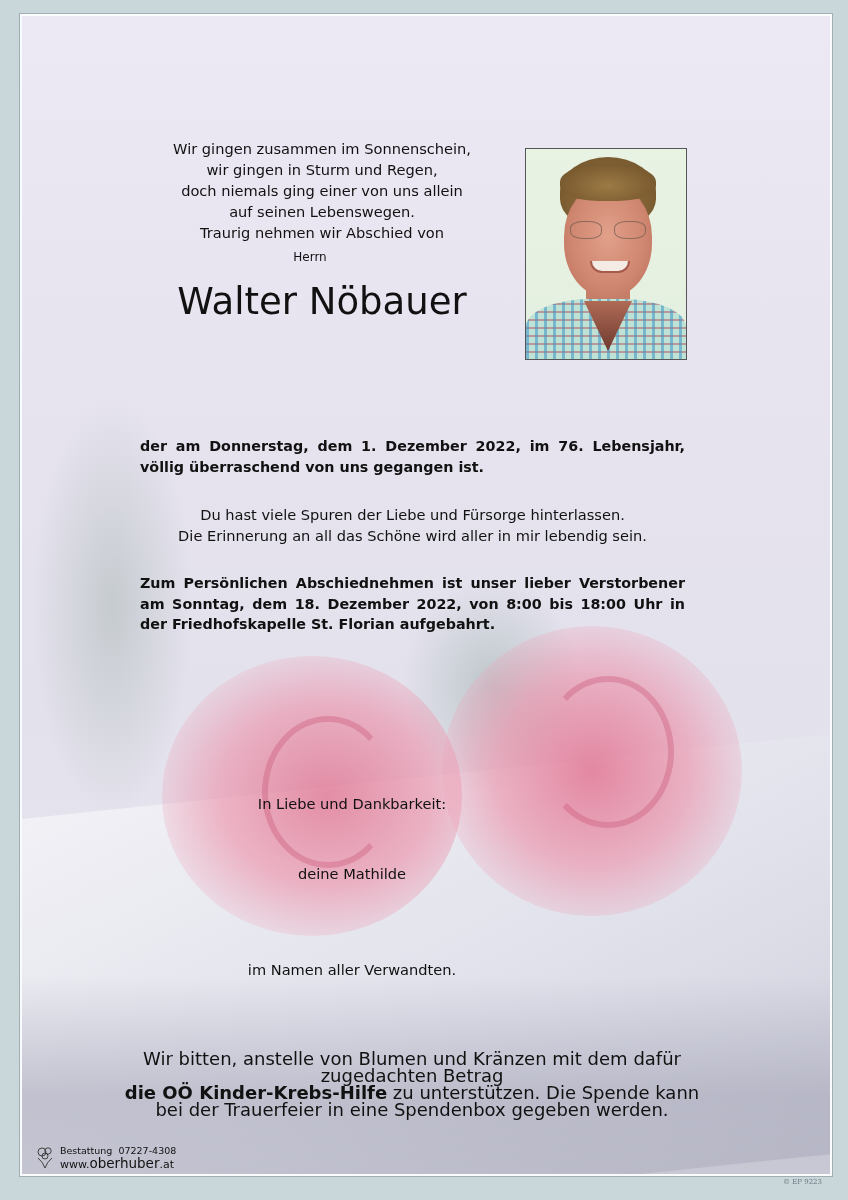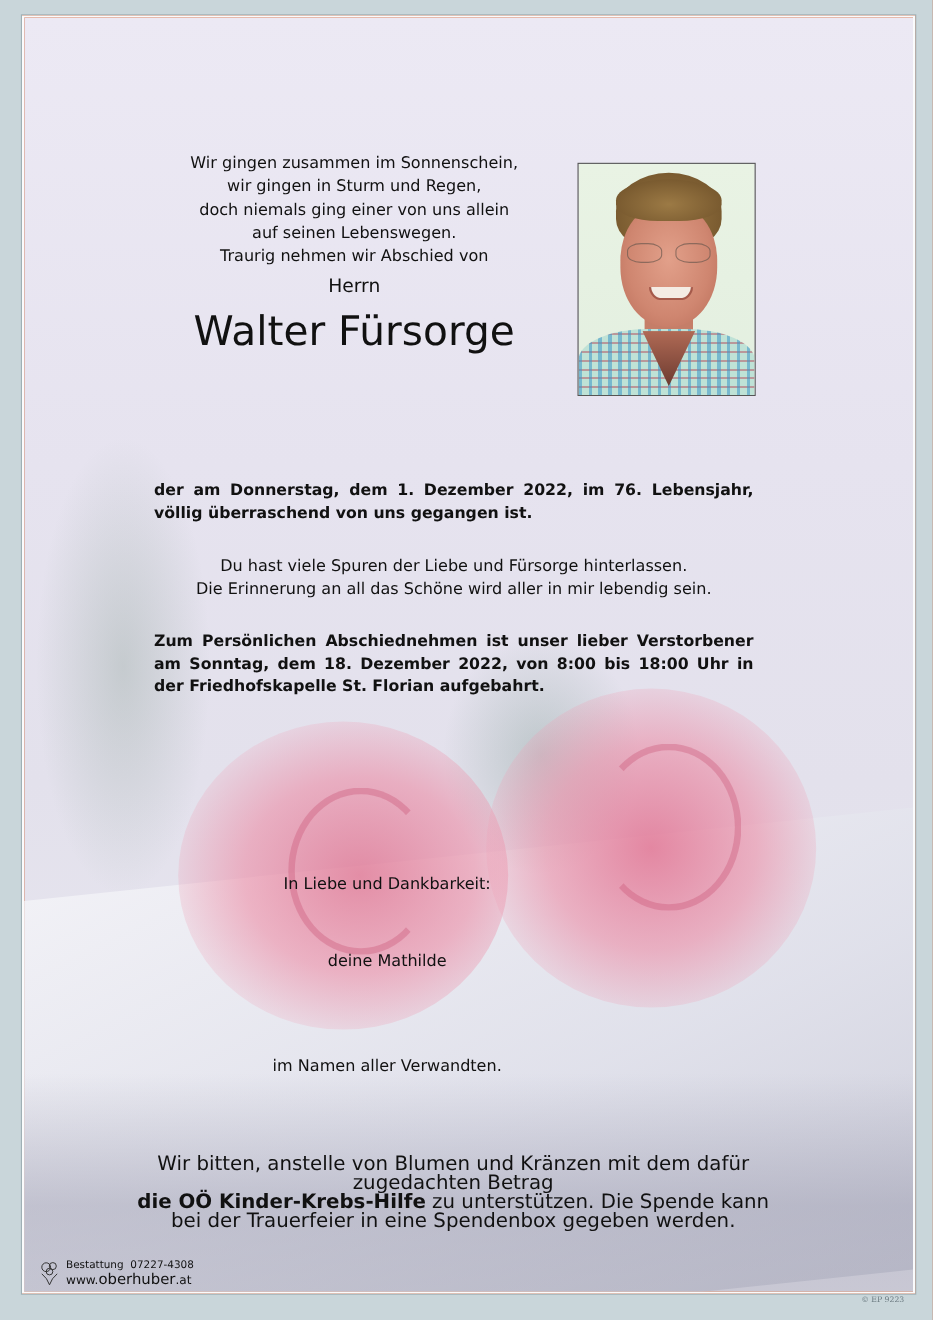--- a/index.html
+++ b/index.html
@@ -42,21 +42,21 @@
     .bg .rose2 { position:absolute; left:420px; top:610px; width:300px; height:290px; border-radius:50%;
       background: radial-gradient(ellipse at 50% 50%, rgba(226,108,140,.78) 0%, rgba(236,140,165,.6) 45%, rgba(240,170,190,.2) 75%, rgba(240,180,200,0) 100%); }
     .bg .petal1 { position:absolute; left:240px; top:700px; width:120px; height:140px; border-radius:50%;
       border: 6px solid rgba(200,80,115,.35); border-right-color: transparent; }
     .bg .petal2 { position:absolute; left:520px; top:660px; width:120px; height:140px; border-radius:50%;
       border: 6px solid rgba(200,80,115,.35); border-left-color: transparent; }
 
     .content { position:absolute; inset:0; }
     .t { position:absolute; text-align:center; }
     .poem { left:120px; top:122px; width:360px; font-size:14.6px; line-height:21px; }
-    .herrn { left:120px; top:234px; width:360px; font-size:17px; }
+    .herrn { left:108px; top:234px; width:360px; font-size:12px; }
     .name { left:100px; top:264px; width:400px; font-size:37px; line-height:44px; }
     .job { left:120px; top:326px; width:360px; font-size:12.5px; }
 
     .photo {
       position:absolute; left:503px; top:132px; width:160px; height:210px;
       border:1px solid #555; overflow:hidden;
       background: linear-gradient(180deg, #e9f3e4 0%, #e3efe0 100%);
     }
     .photo .hair { position:absolute; left:34px; top:8px; width:96px; height:70px; border-radius:50% 50% 40% 40%;
       background: radial-gradient(ellipse at 50% 60%, #9c7a45 0%, #7a5b30 70%, #6a4f2c 100%); }
@@ -114,21 +114,21 @@
   <div class="content">
     <div class="t poem">
       <div>Wir gingen zusammen im Sonnenschein,</div>
       <div>wir gingen in Sturm und Regen,</div>
       <div>doch niemals ging einer von uns allein</div>
       <div>auf seinen Lebenswegen.</div>
       <div>Traurig nehmen wir Abschied von</div>
     </div>
 
     <div class="t herrn">Herrn</div>
-    <div class="t name">Walter Fürsorge</div>
+    <div class="t name">Walter Nöbauer</div>
 
     <div class="photo" title="Portrait photo of Walter Nöbauer">
       <div class="hair"></div>
       <div class="neck"></div>
       <div class="shirt"></div>
       <div class="collar"></div>
       <div class="face"></div>
       <div class="hair" style="height:38px;top:14px;"></div>
       <div class="glasses">
           <span style="left:0"></span>

